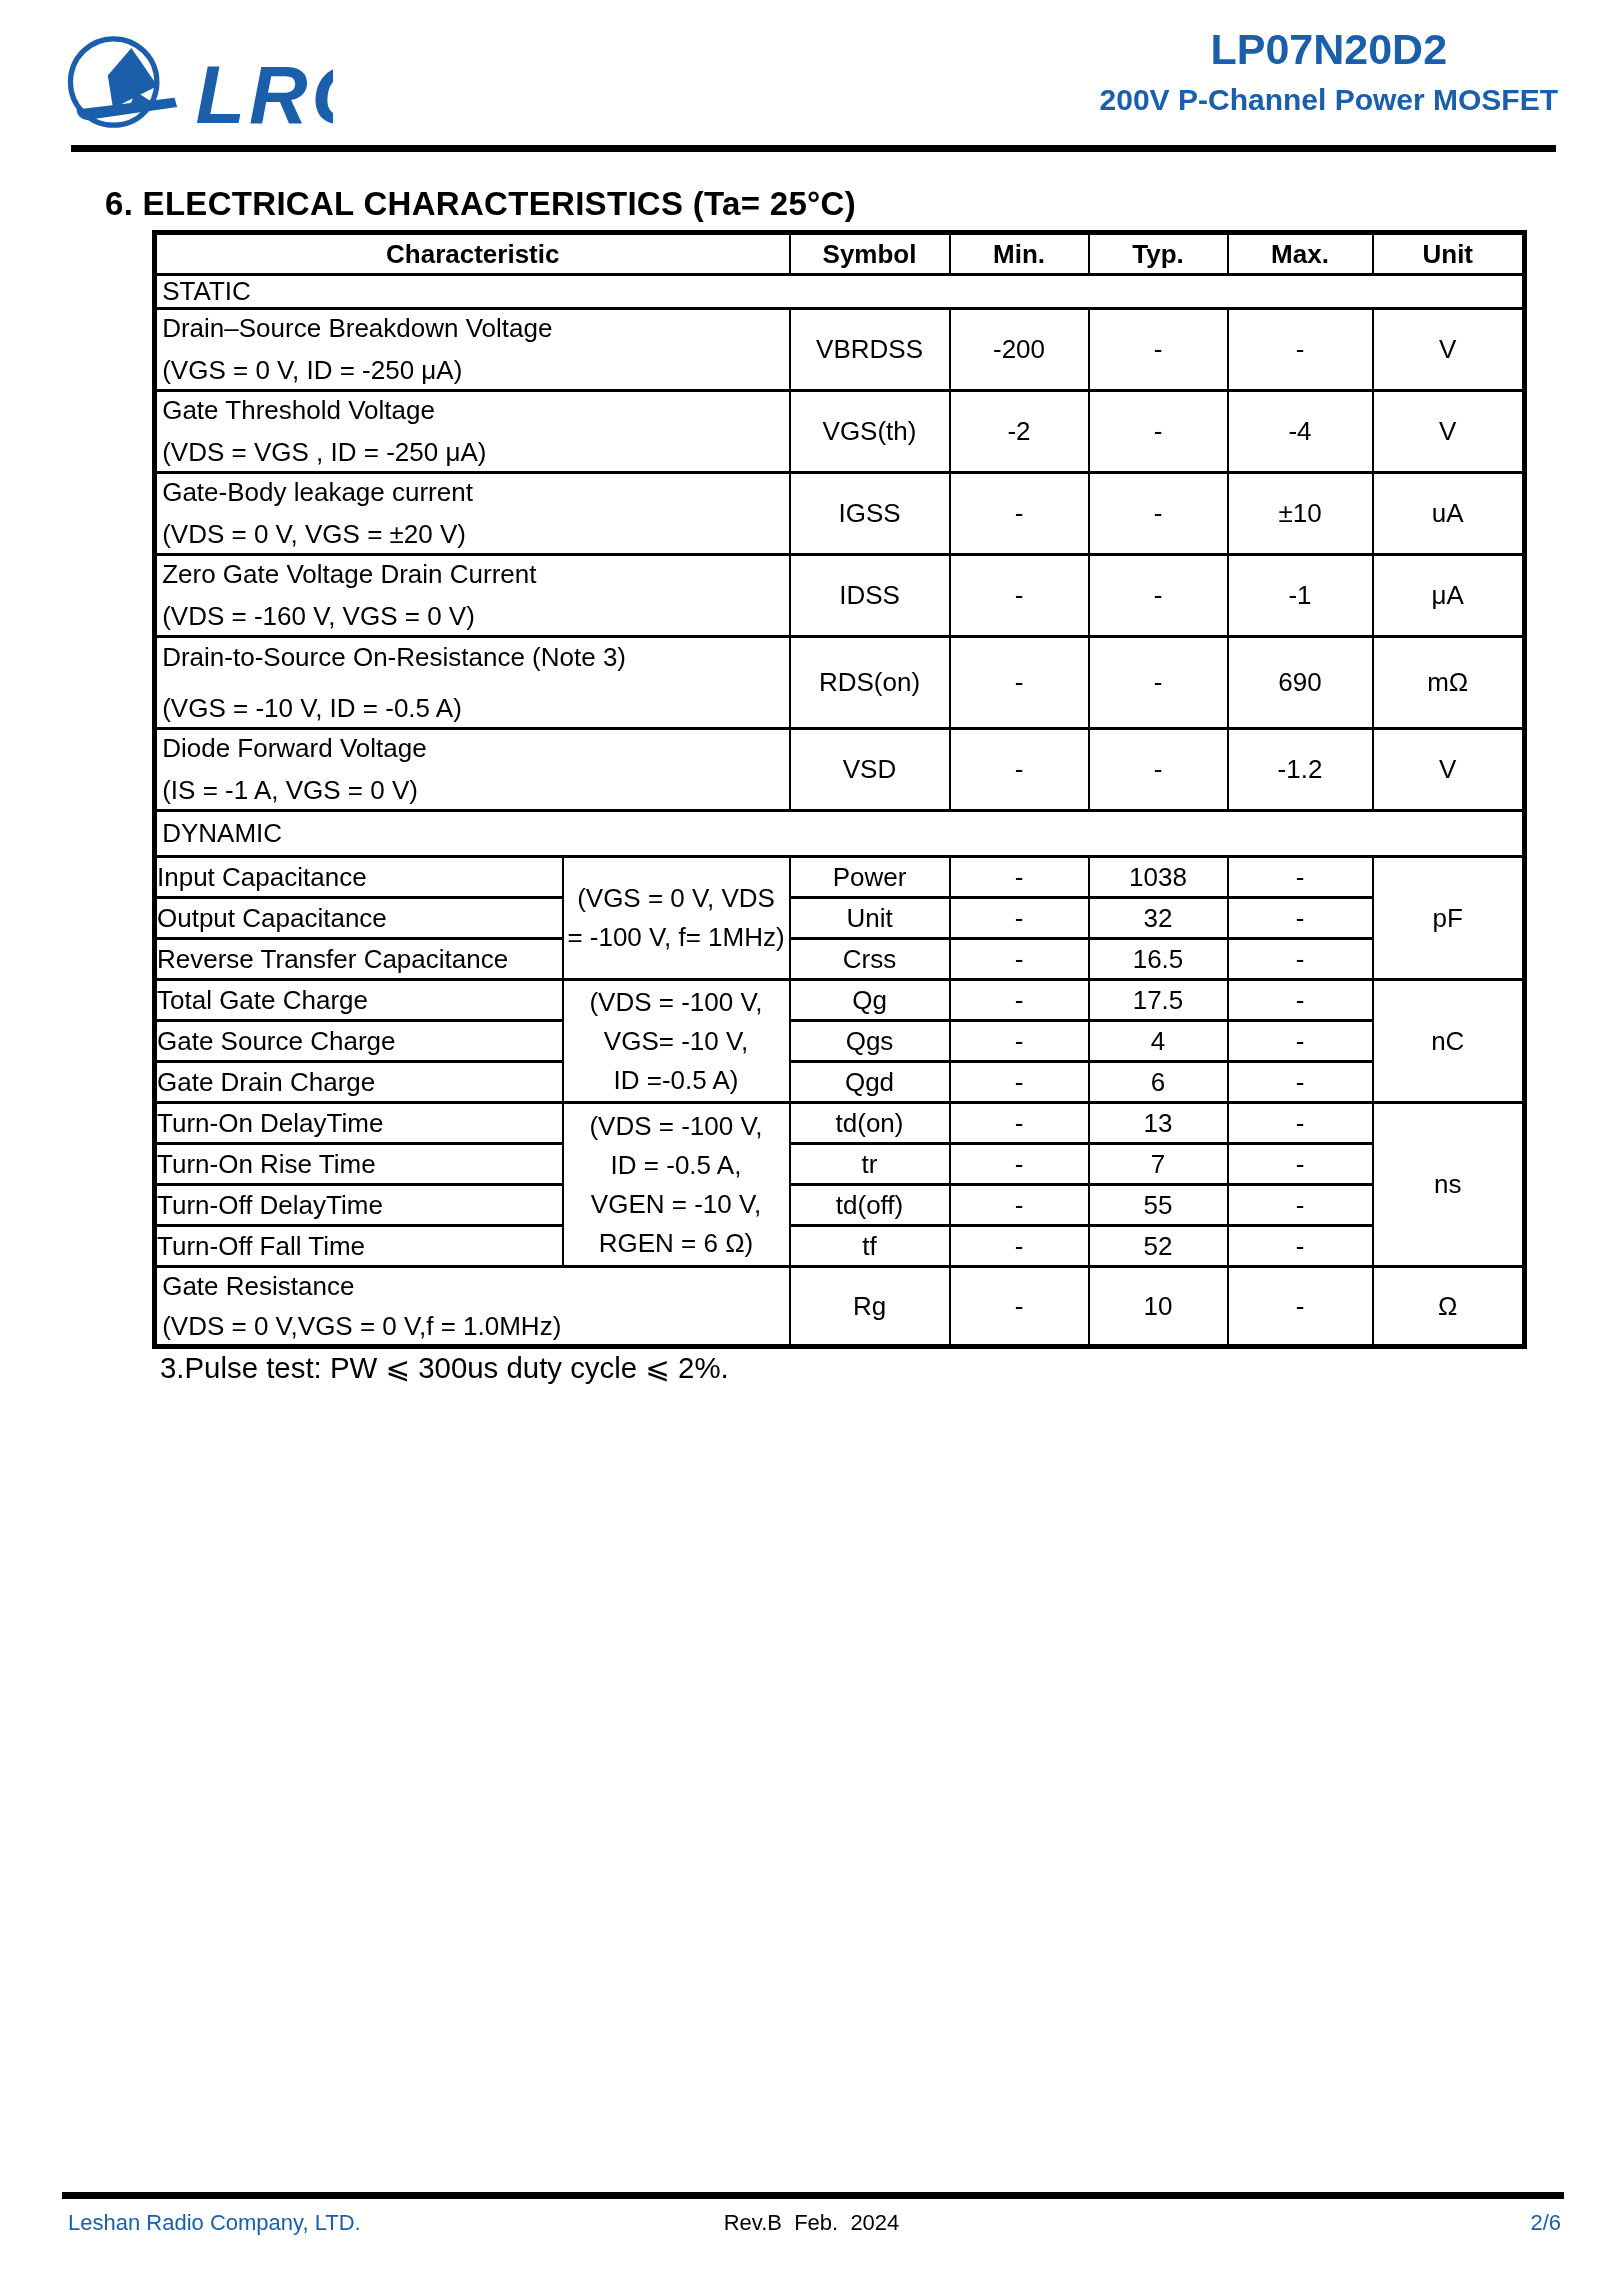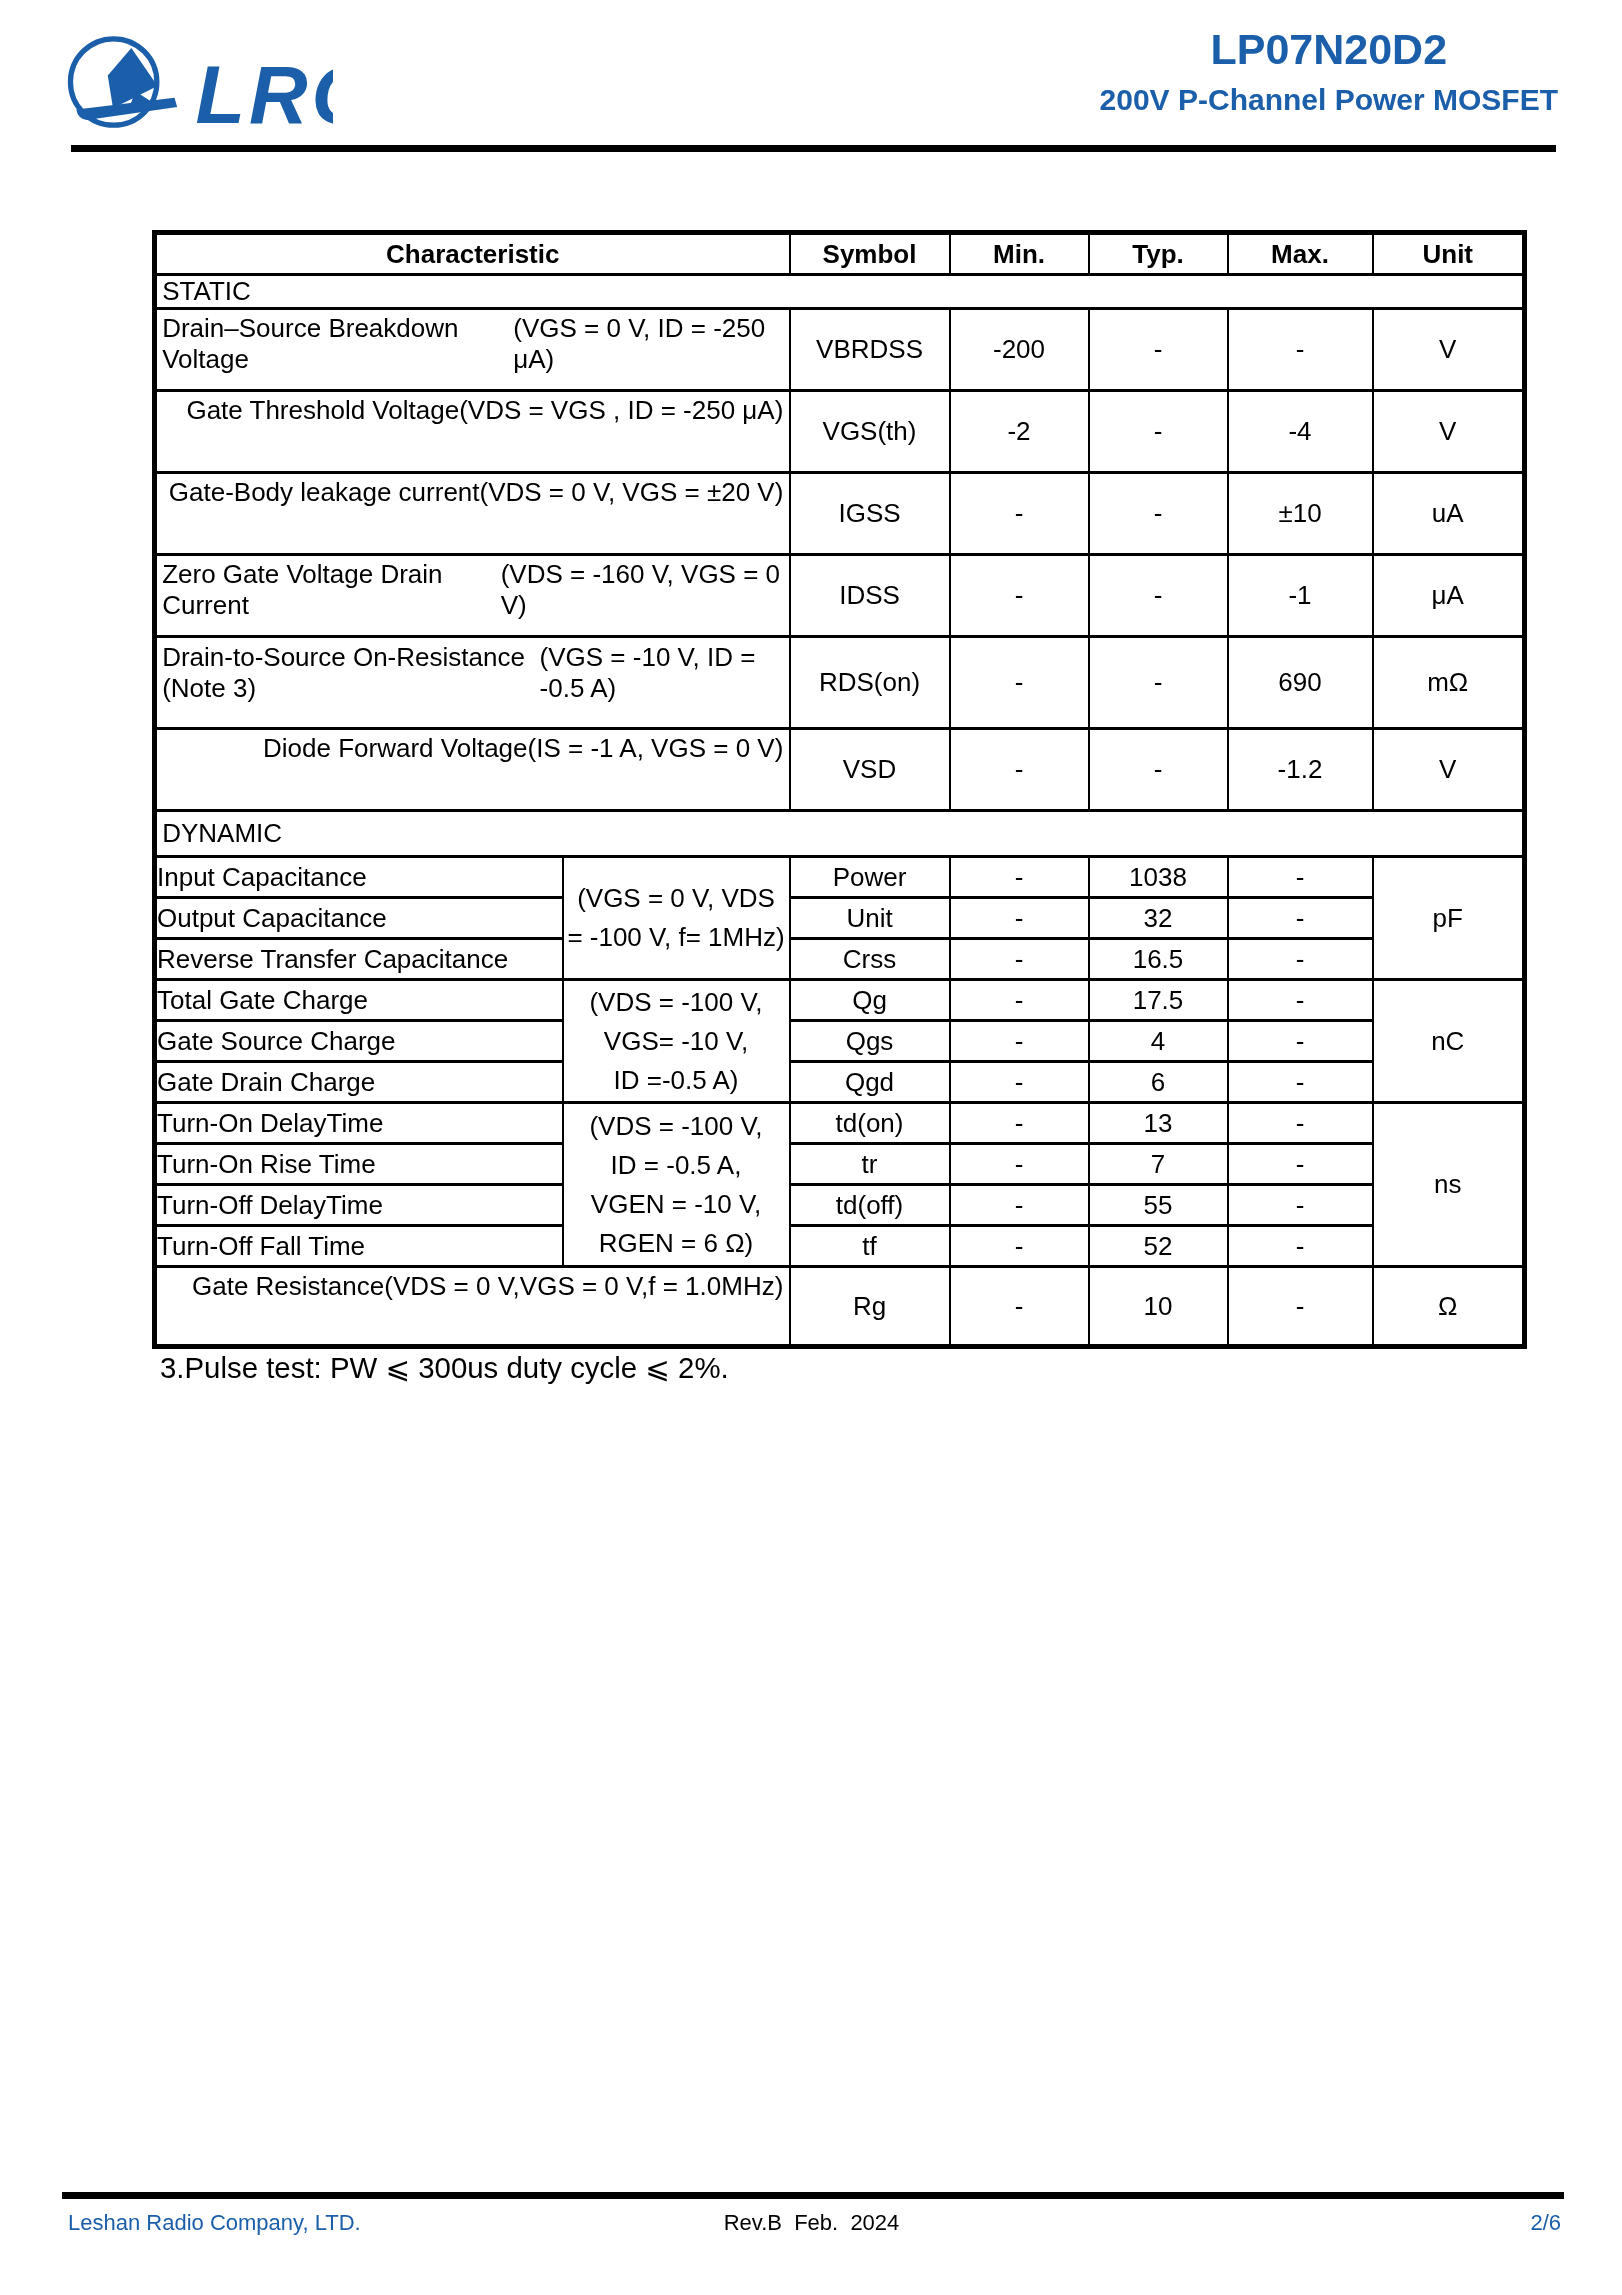--- a/index.html
+++ b/index.html
@@ -23,21 +23,21 @@
     border-top:3.9px solid #000; border-bottom:3.9px solid #000;
     padding:0; vertical-align:middle; overflow:hidden;
   }
   tr.hd { height:42px; }
   tr.hd th { font-weight:bold; text-align:center; font-size:26px; }
   tr.sec { height:30px; }
   tr.sec td { text-align:left; padding-left:5.2px; font-size:26px; }
   tr.r2 { height:82px; }
   tr.r1 { height:41px; }
   td.char { text-align:left; }
-  td.char .two { height:73px; display:flex; flex-direction:row; justify-content:flex-end; padding:2.6px 5.2px; }
+  td.char .two { height:73px; display:flex; flex-direction:column; justify-content:space-between; padding:2.6px 5.2px; }
   td.nm2 { text-align:left; padding-left:5.2px; }
   td.cond { text-align:center; white-space:pre-line; line-height:1.5; }
   td.c { text-align:center; }
   
   .note { position:absolute; left:156px; top:1347px; margin:4px; font-size:29.4px; }
   
   .footer-rule { position:absolute; left:62px; top:2192px; width:1502px; height:7.2px; background:#000; }
   .footer-company { position:absolute; left:68px; top:2210px; font-size:22px; color:#1b5ea9; }
   .footer-revision { position:absolute; left:0; top:2210px; width:1623px; text-align:center; font-size:22px; color:#000000; white-space:pre; }
   .footer-page { position:absolute; right:62px; top:2210px; font-size:22px; color:#1b5ea9; }
@@ -53,20 +53,21 @@
     <polygon points="118,104 146,122 108,132" fill="#1b5ea9"></polygon>
     <path d="M28 132 L178 114 L182 128 L44 148 Q30 146 28 132 Z" fill="#1b5ea9"></path>
     <text x="210" y="152" font-family="Liberation Sans, sans-serif" font-size="124" font-weight="bold" font-style="italic" letter-spacing="6" fill="#1b5ea9">LRC</text>
   </svg>
   <div class="head-right">
     <div class="part-number">LP07N20D2</div>
     <div class="part-subtitle">200V P-Channel Power MOSFET</div>
   </div>
   <div class="header-rule"></div>
 
+  <h1 class="section-title">6. ELECTRICAL CHARACTERISTICS (Ta= 25°C)</h1>
 
   <div class="tbl-wrap">
     <table class="ec">
       <colgroup>
         <col style="width:408px">
           <col style="width:227px">
           <col style="width:160px">
         <col style="width:139px">
           <col style="width:139px">
           <col style="width:145px">

